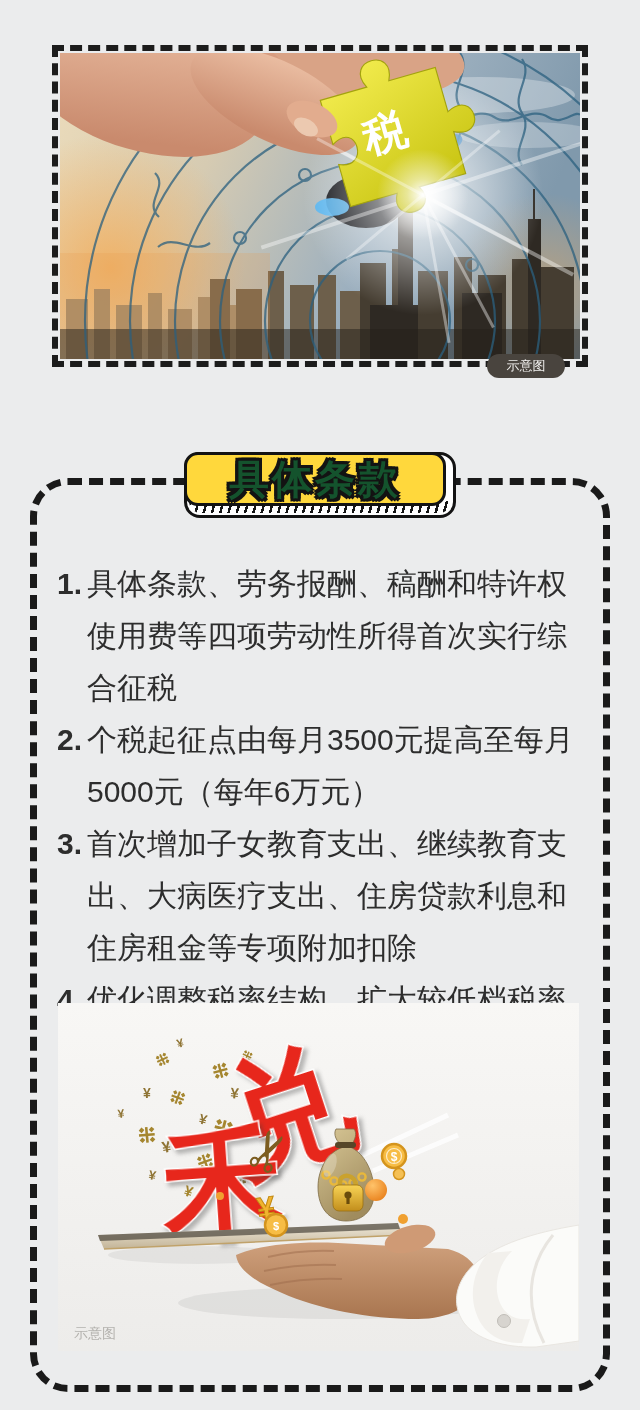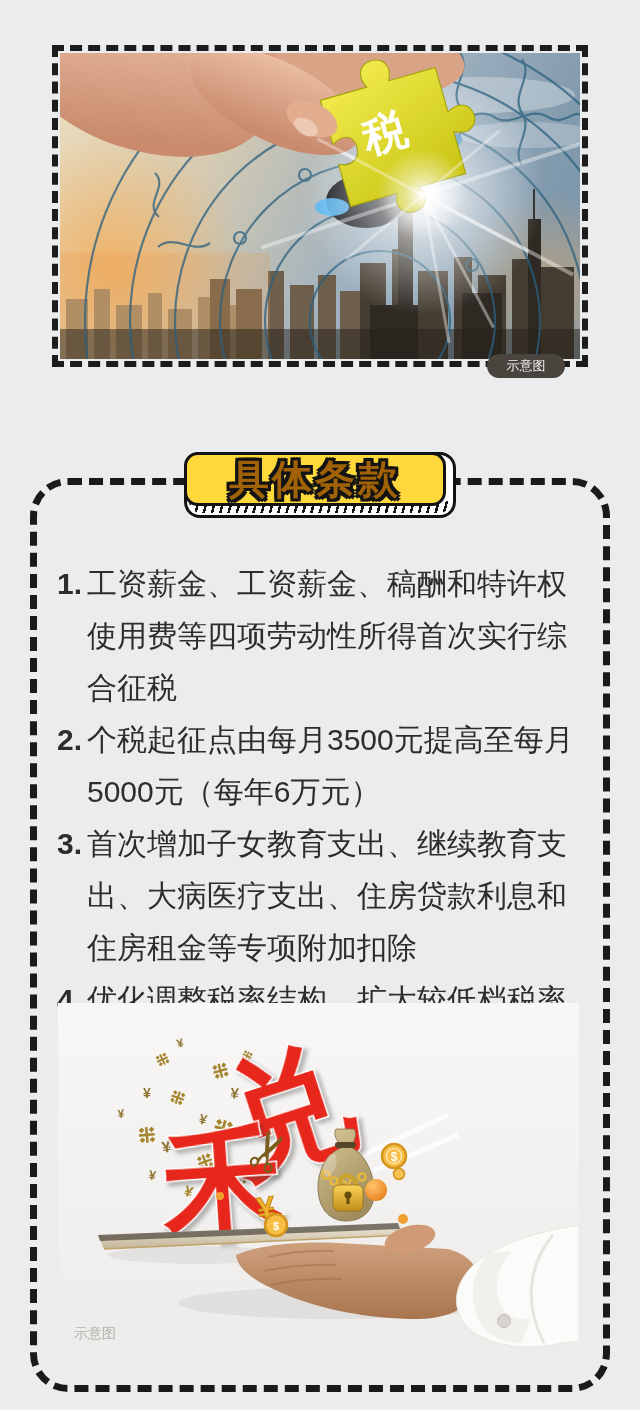--- a/index.html
+++ b/index.html
@@ -20,21 +20,21 @@
   
   .banner{position:absolute;top:452px;left:50%;transform:translateX(-50%);width:272px;height:66px;z-index:5;}
   .banner-side{position:absolute;left:0;top:0;width:272px;height:66px;background:#ffffff;
     border:3px solid #131313;border-radius:16px;box-sizing:border-box;overflow:hidden;}
   .banner-side::after{content:'';position:absolute;left:2px;right:2px;bottom:2px;height:12px;
     border-radius:0 0 12px 12px;
     background:repeating-linear-gradient(105deg,#141414 0 2.5px,#ffffff 2.5px 8px);}
   .banner-face{position:absolute;left:0;top:0;width:262px;height:54px;background:#ffd83c;
     border:3px solid #131313;border-radius:14px;box-sizing:border-box;
     display:flex;align-items:center;justify-content:center;}
-  .banner-text{font-size:40px;font-weight:bold;letter-spacing:3px;color:#a16207;
+  .banner-text{font-size:40px;font-weight:bold;letter-spacing:3px;color:#14532d;
     text-shadow:-3px -3px 0 #131313,3px -3px 0 #131313,-3px 3px 0 #131313,3px 3px 0 #131313,
       0 -3px 0 #131313,0 3px 0 #131313,-3px 0 0 #131313,3px 0 0 #131313;}
 
   
   .terms-list{position:absolute;left:57px;top:558px;width:528px;font-size:30px;line-height:52px;color:#2d2d2d;}
   .term-item{display:flex;}
   .term-num{flex:0 0 30px;font-weight:bold;}
   .term-txt{flex:1;}
 
   
@@ -183,21 +183,21 @@
   <div class="banner">
     <div class="banner-side"></div>
     <div class="banner-face">
       <span class="banner-text">具体条款</span>
     </div>
   </div>
 
   <div class="terms-list" id="terms-list">
       <div class="term-item">
         <span class="term-num">1.</span>
-        <span class="term-txt">工资薪金、工资薪金、稿酬和特许权使用费等四项劳动性所得首次实行综合征税</span>
+        <span class="term-txt">具体条款、劳务报酬、稿酬和特许权使用费等四项劳动性所得首次实行综合征税</span>
       </div>
       <div class="term-item">
         <span class="term-num">2.</span>
         <span class="term-txt">个税起征点由每月3500元提高至每月5000元（每年6万元）</span>
       </div>
       <div class="term-item">
         <span class="term-num">3.</span>
         <span class="term-txt">首次增加子女教育支出、继续教育支出、大病医疗支出、住房贷款利息和住房租金等专项附加扣除</span>
       </div>
       <div class="term-item">

